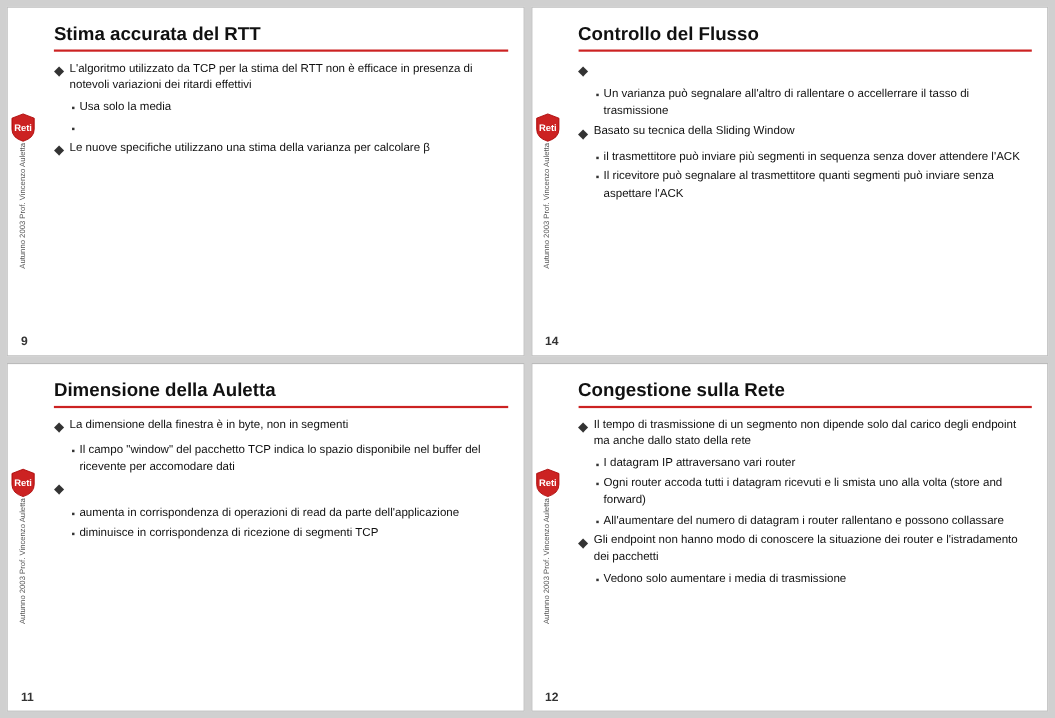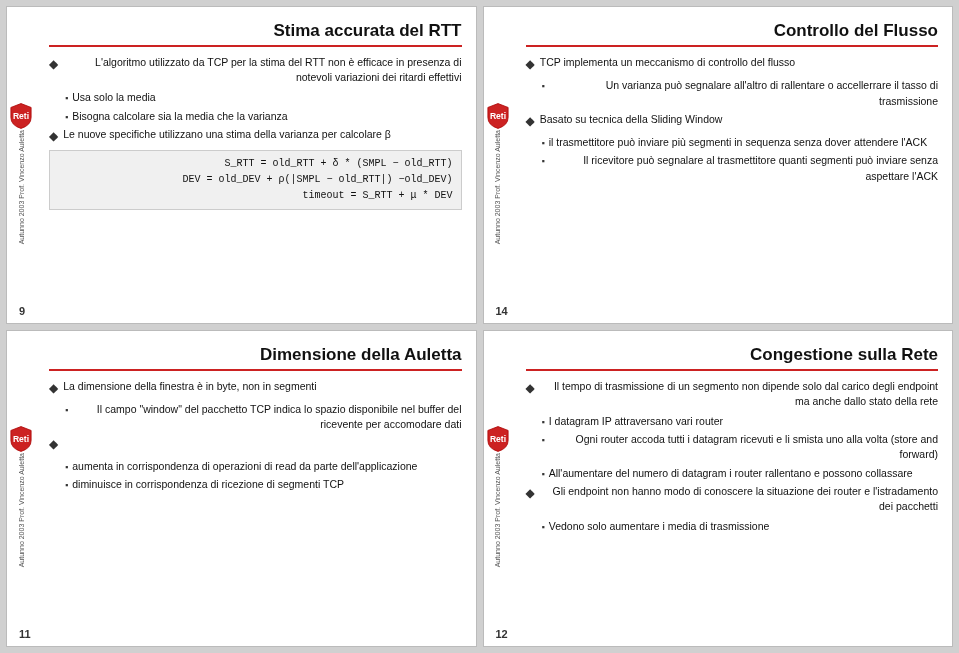--- a/index.html
+++ b/index.html
@@ -50,21 +50,20 @@
       transform: rotate(180deg);
       font-size: 7px;
       color: #555;
       white-space: nowrap;
     }
     .slide-content {
       margin-left: 28px;
       flex: 1;
       display: flex;
       flex-direction: column;
-      text-align: right;
     }
     .slide-title {
       font-size: 17px;
       font-weight: bold;
       color: #111;
       margin-bottom: 8px;
       border-bottom: 2px solid #cc2222;
       padding-bottom: 4px;
     }
     .slide-body {
@@ -128,50 +127,43 @@
       <div class="bullet-main">
         <span class="diamond">◆</span>
         <span>L'algoritmo utilizzato da TCP per la stima del RTT non è efficace in presenza di notevoli variazioni dei ritardi effettivi</span>
       </div>
       <div class="bullet-sub">
         <span class="square">▪</span>
         <span>Usa solo la media</span>
       </div>
       <div class="bullet-sub">
         <span class="square">▪</span>
-        <span>Bisogna calcolare sia la media che la varianza</span>
       </div>
       <div class="bullet-main">
         <span class="diamond">◆</span>
         <span>Le nuove specifiche utilizzano una stima della varianza per calcolare β</span>
       </div>
-      <div class="formula-box">
-        <div>S_RTT = old_RTT + δ * (SMPL − old_RTT)</div>
-        <div>DEV = old_DEV + ρ(|SMPL − old_RTT|) −old_DEV)</div>
-        <div>timeout = S_RTT + μ * DEV</div>
-      </div>
     </div>
   </div>
   <div class="slide-number">9</div>
 </div>
 
 <div class="slide">
   <div class="brand-strip">
     <svg class="shield-icon" viewBox="0 0 30 36">
       <path d="M15 2 L28 7 L28 20 Q28 30 15 34 Q2 30 2 20 L2 7 Z" fill="#cc2222" stroke="#aa0000" stroke-width="1"></path>
       <text x="15" y="22" text-anchor="middle" fill="white" font-size="11" font-weight="bold" font-family="Arial">Reti</text>
     </svg>
     <div class="brand-text">Autunno 2003 Prof. Vincenzo Auletta</div>
   </div>
   <div class="slide-content">
     <div class="slide-title">Controllo del Flusso</div>
     <div class="slide-body">
       <div class="bullet-main">
         <span class="diamond">◆</span>
-        <span>TCP implementa un meccanismo di controllo del flusso</span>
       </div>
       <div class="bullet-sub">
         <span class="square">▪</span>
         <span>Un varianza può segnalare all'altro di rallentare o accellerrare il tasso di trasmissione</span>
       </div>
       <div class="bullet-main">
         <span class="diamond">◆</span>
         <span>Basato su tecnica della Sliding Window</span>
       </div>
       <div class="bullet-sub">

